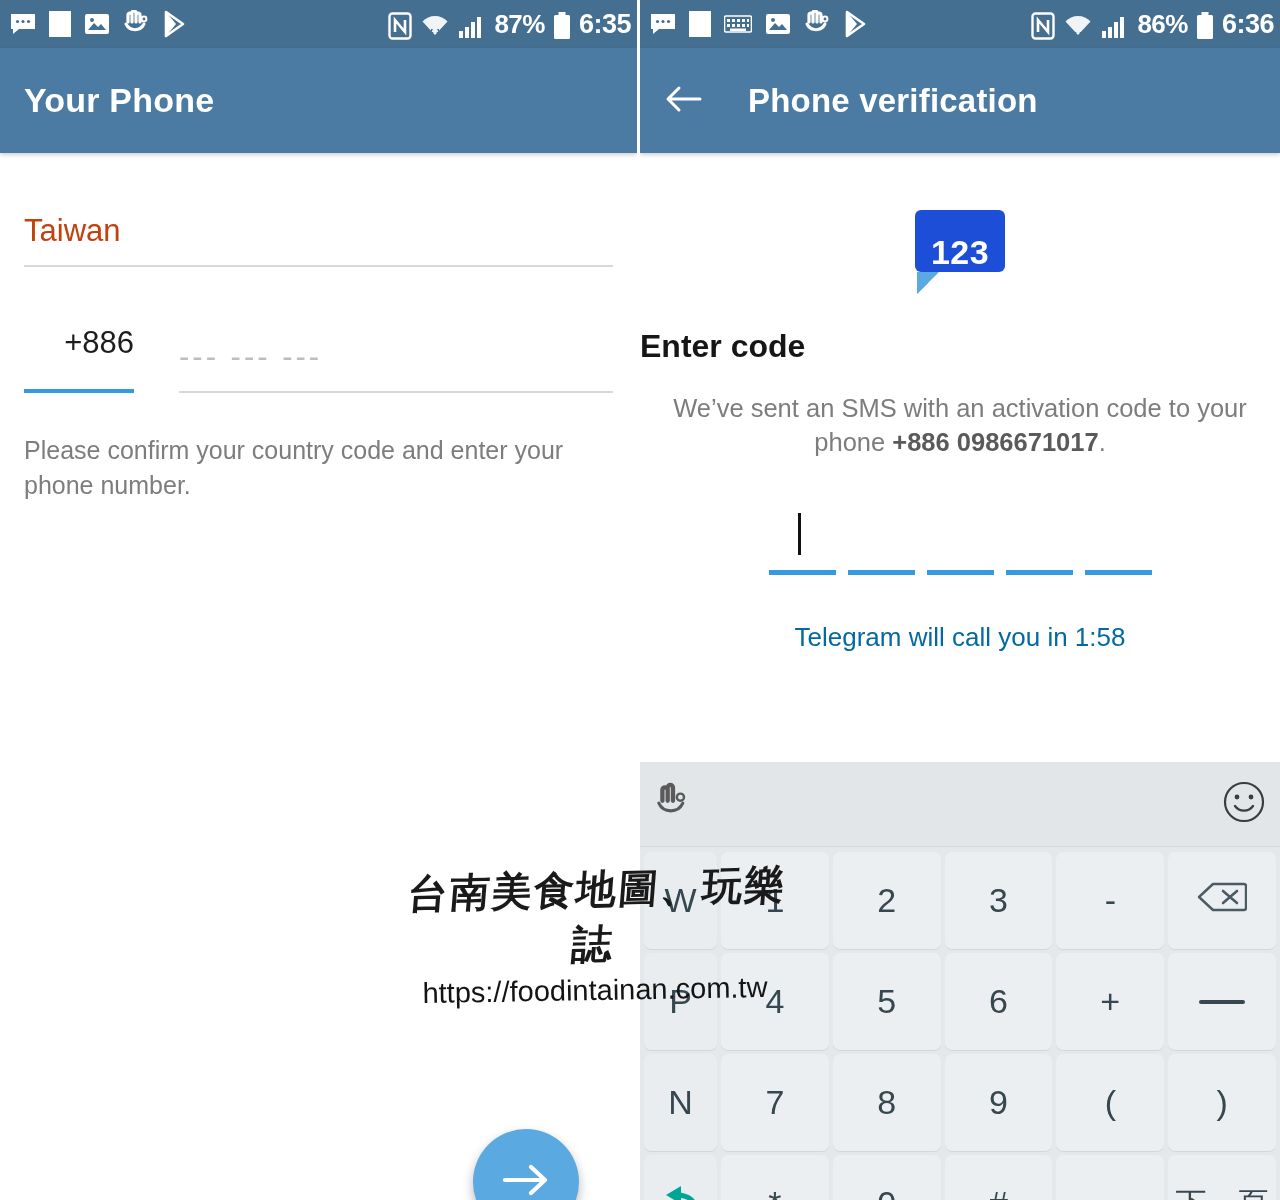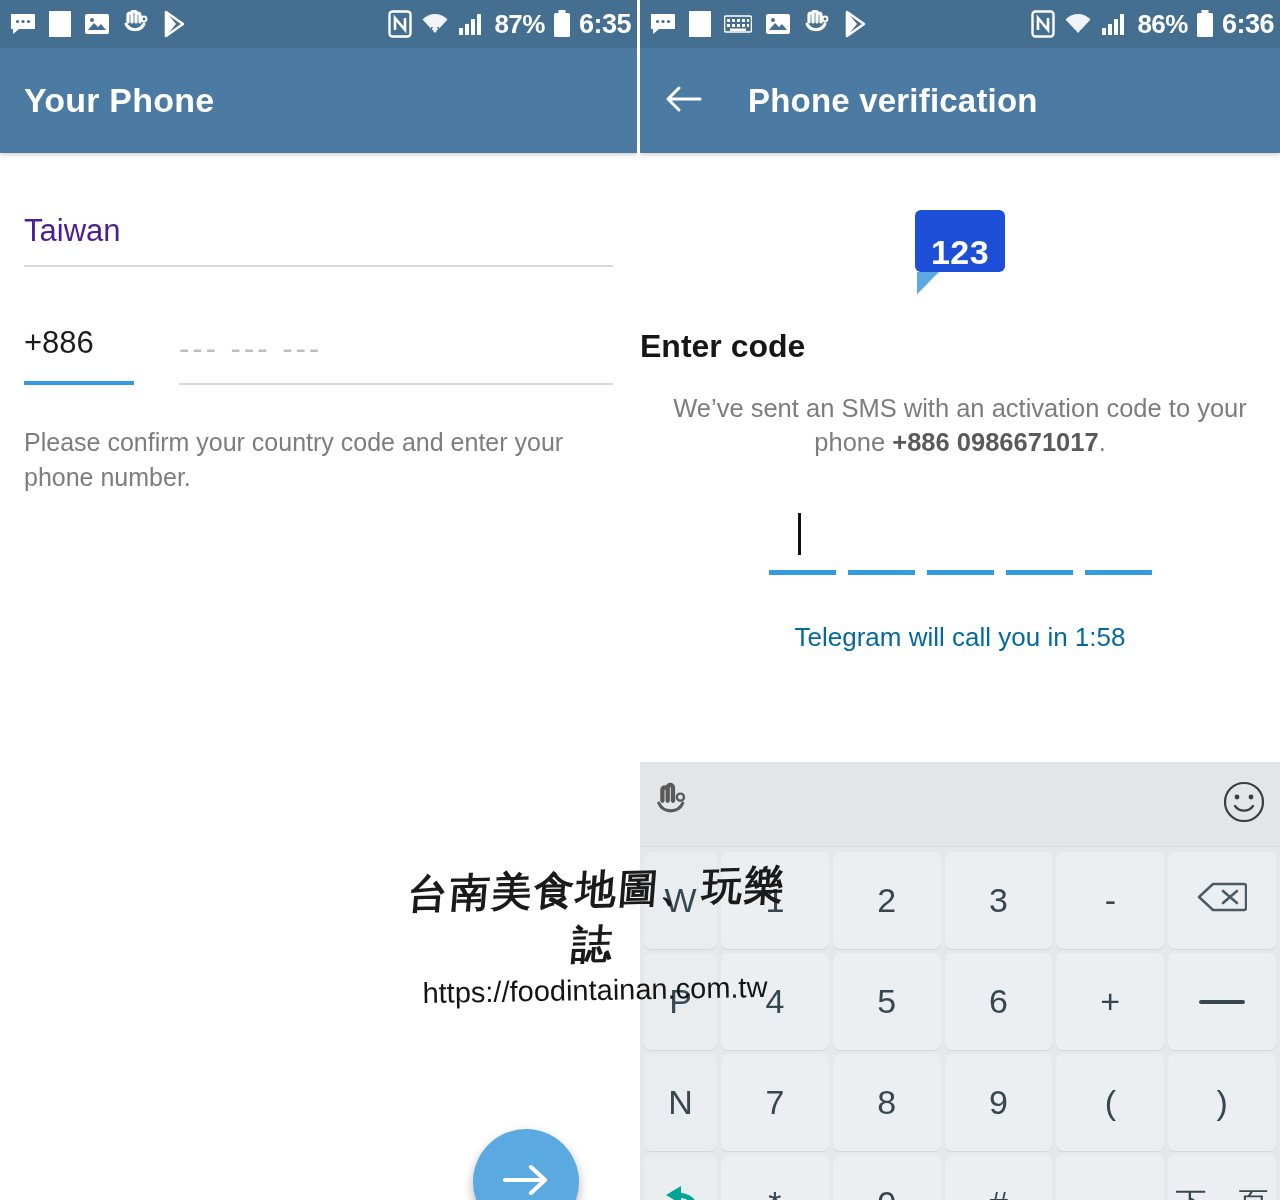--- a/index.html
+++ b/index.html
@@ -13,47 +13,47 @@
   .panel { position: relative; height: 1200px; background: #fff; overflow: hidden; }
   .panel-left  { width: 640px; border-right: 3px solid #ffffff; }
   .panel-right { width: 640px; }
 
   
   .statusbar {
     height: 48px; background: #456f91; display: flex; align-items: center;
     padding: 0 6px 0 10px; color: #ffffff;
   }
   .sb-left { display: flex; align-items: center; gap: 13px; flex: 1; }
-  .sb-right { display: flex; align-items: center; gap: 8px; }
+  .sb-right { display: flex; align-items: flex-end; gap: 8px; }
   .sb-ico { display: inline-flex; align-items: center; justify-content: center; }
   .sb-pct { font-size: 26px; font-weight: bold; letter-spacing: -0.5px; }
   .sb-time { font-size: 27px; font-weight: bold; letter-spacing: -0.5px; white-space: nowrap; }
 
   
   .appbar {
     height: 105px; background: #4b7ba3; display: flex; align-items: center;
     color: #fff; box-shadow: 0 2px 4px rgba(0,0,0,.18);
   }
   .appbar-left  { padding-left: 24px; }
   .appbar-right { padding-left: 22px; gap: 42px; }
   .appbar-title { font-size: 34px; font-weight: bold; letter-spacing: .2px; }
   .appbar-title.centerish { font-size: 33px; }
   .back-btn { width: 44px; height: 44px; display: flex; align-items: center; justify-content: center; cursor: pointer; }
 
   
   .body-left { padding: 0 24px; position: relative; height: 1047px; }
   .field { position: relative; }
   .field-country { margin-top: 60px; }
   .field-value {
-    font-size: 31px; color: #4c1d95; padding-bottom: 16px;
+    font-size: 31px; color: #c2410c; padding-bottom: 16px;
   }
   .underline-gray { height: 2px; background: #d8d8d8; width: 100%; }
   .phone-row { margin-top: 58px; display: flex; align-items: flex-end; }
   .phone-code-wrap { width: 110px; margin-right: 45px; }
-  .phone-code { font-size: 31px; color: #1c1c1c; padding-bottom: 20px; }
+  .phone-code { font-size: 31px; color: #1c1c1c; padding-bottom: 28px; text-align: right; }
   .underline-blue { height: 4px; background: #359ae0; width: 100%; }
   .phone-num-wrap { flex: 1; }
   .phone-placeholder {
     font-size: 31px; color: #bdbdbd; letter-spacing: 3px; padding-bottom: 16px;
     font-family: "Liberation Sans", sans-serif;
   }
   .hint-text {
     margin-top: 40px; font-size: 25px; line-height: 1.38; color: #7d7d7d;
     max-width: 585px;
   }

